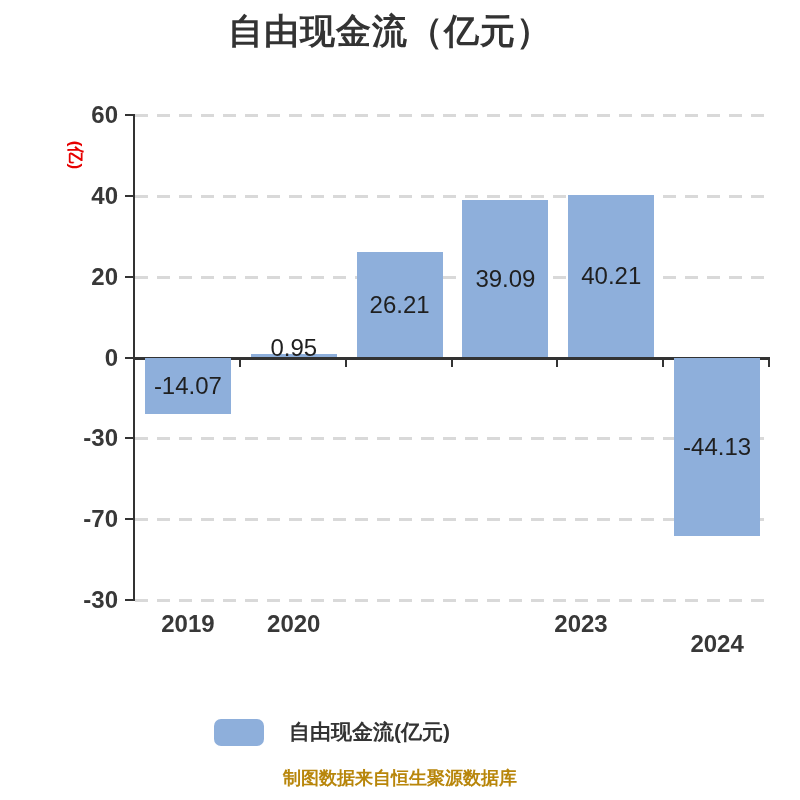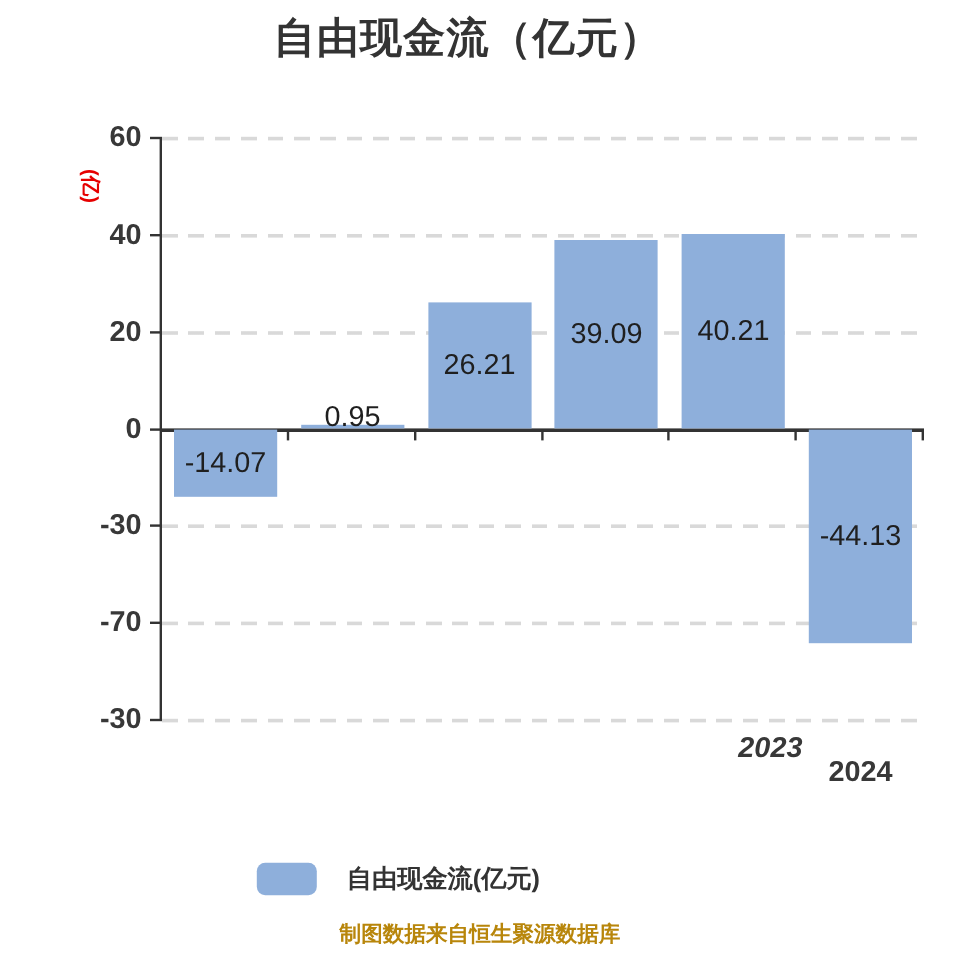--- a/index.html
+++ b/index.html
@@ -124,29 +124,31 @@
     <div class="y-axis-line" style="left: 133px; top: 115px; height: 485px;"></div>
     <div class="zero-line" style="left: 135px; top: 356.5px; width: 635px;"></div>
     <div class="x-tick" style="left: 238.833px; top: 357.5px;"></div>
     <div class="x-tick" style="left: 344.667px; top: 357.5px;"></div>
     <div class="x-tick" style="left: 450.5px; top: 357.5px;"></div>
     <div class="x-tick" style="left: 556.333px; top: 357.5px;"></div>
     <div class="x-tick" style="left: 662.167px; top: 357.5px;"></div>
     <div class="x-tick" style="left: 768px; top: 357.5px;"></div>
     <div class="bar" style="left: 144.917px; top: 357.5px; width: 86px; height: 56.8662px; background: rgb(142, 175, 219);"></div>
     <div class="value-label" style="left: 187.917px; top: 385.933px;">-14.07</div>
+    <div class="x-tick-label" style="left: 134.917px; top: 610px;">2019</div>
     <div class="bar" style="left: 250.75px; top: 353.66px; width: 86px; height: 3.83958px; background: rgb(142, 175, 219);"></div>
     <div class="value-label" style="left: 293.75px; top: 347.58px;">0.95</div>
+    <div class="x-tick-label" style="left: 240.75px; top: 610px;">2020</div>
     <div class="bar" style="left: 356.583px; top: 251.568px; width: 86px; height: 105.932px; background: rgb(142, 175, 219);"></div>
     <div class="value-label" style="left: 399.583px; top: 304.534px;">26.21</div>
     <div class="bar" style="left: 462.417px; top: 199.511px; width: 86px; height: 157.989px; background: rgb(142, 175, 219);"></div>
     <div class="value-label" style="left: 505.417px; top: 278.506px;">39.09</div>
     <div class="bar" style="left: 568.25px; top: 194.985px; width: 86px; height: 162.515px; background: rgb(142, 175, 219);"></div>
     <div class="value-label" style="left: 611.25px; top: 276.242px;">40.21</div>
-    <div class="x-tick-label" style="left: 589px; top: 610px; font-style: italic;">2023</div>
+    <div class="x-tick-label" style="left: 528px; top: 610px;">2023</div>
     <div class="bar" style="left: 674.083px; top: 357.5px; width: 86px; height: 178.359px; background: rgb(142, 175, 219);"></div>
     <div class="value-label" style="left: 717.083px; top: 446.679px;">-44.13</div>
     <div class="x-tick-label" style="left: 664.083px; top: 610px; margin-top: 20px;">2024</div>
   </div>
 
 <div class="legend-row">
   <div class="legend-swatch"></div>
   <div class="legend-label">自由现金流(亿元)</div>
 </div>
 

